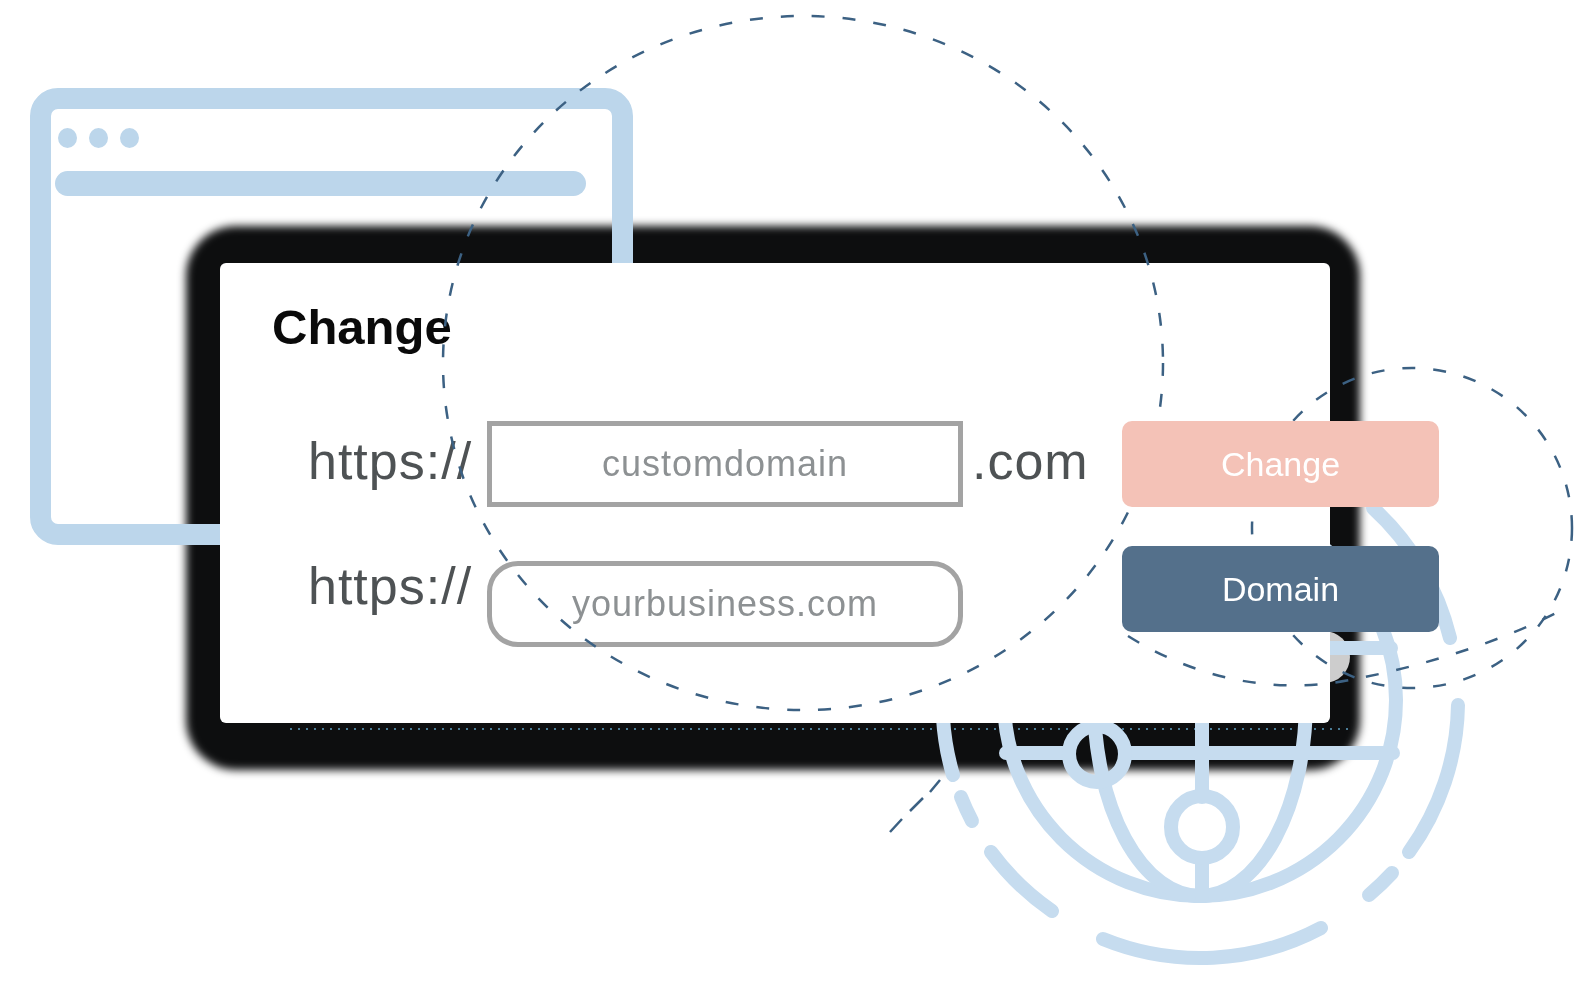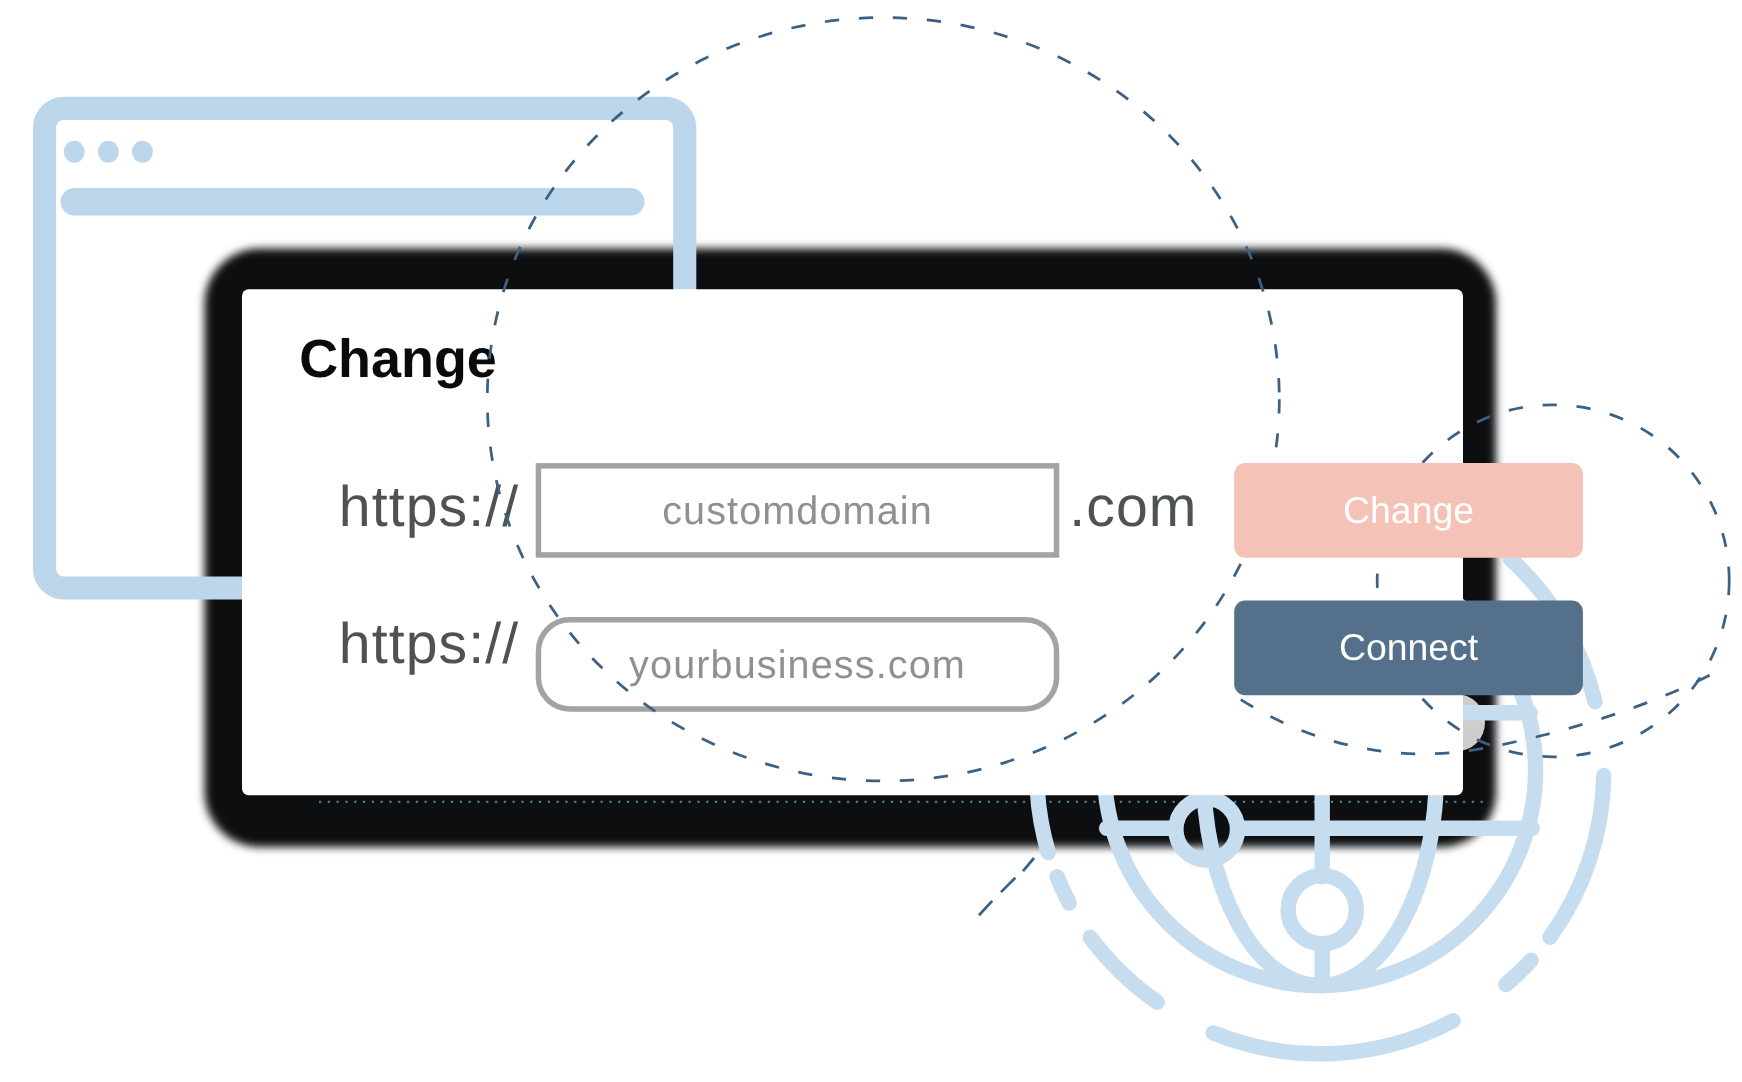--- a/index.html
+++ b/index.html
@@ -100,15 +100,15 @@
   <svg class="over-art" width="1584" height="984" viewBox="0 0 1584 984">
     <g stroke="#3c6183" stroke-width="2.5" fill="none">
       <ellipse cx="803" cy="363" rx="360" ry="347" stroke-dasharray="13 18"></ellipse>
       <circle cx="1412" cy="528" r="160" stroke-dasharray="13 18"></circle>
       <path d="M1128,636 C1195,678 1272,695 1350,680 C1424,666 1500,642 1560,611" stroke-dasharray="13 18"></path>
       <path d="M890,832 L902,819 M910,811 L923,798 M930,792 L940,780"></path>
     </g>
   </svg>
 
   <button class="action-btn btn-change">Change</button>
-  <button class="action-btn btn-connect">Connect</button>
+  <button class="action-btn btn-connect">Domain</button>
 
 </div>
 
 </body></html>

